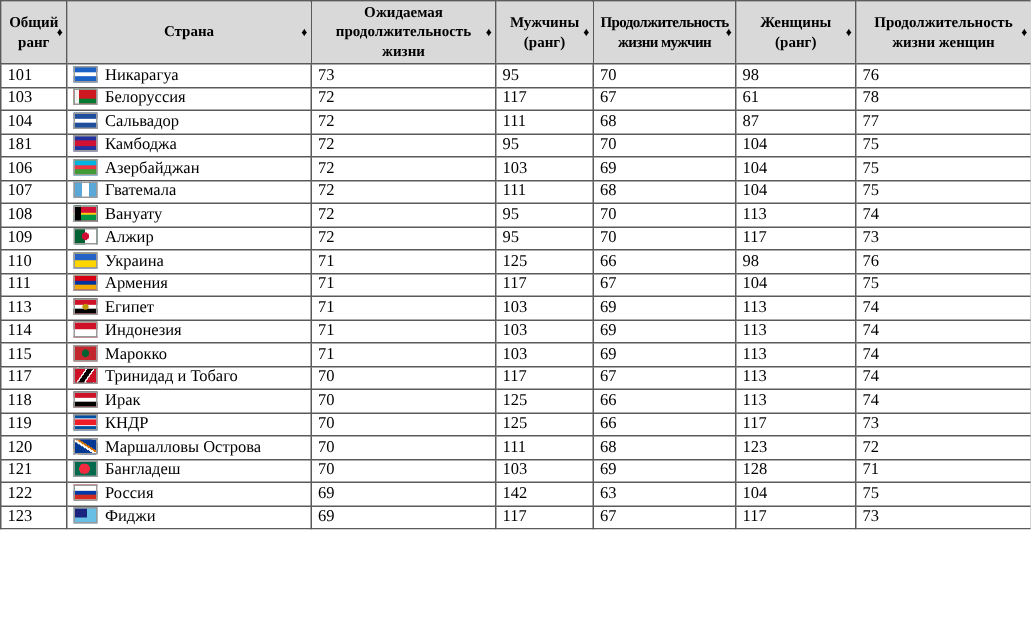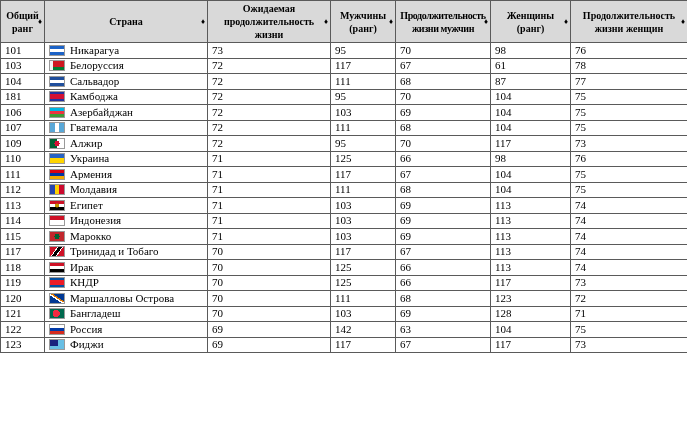--- a/index.html
+++ b/index.html
@@ -202,20 +202,31 @@
     <td>
       <span class="flag flag-guatemala"></span><span>Гватемала</span>
     </td>
     <td>72</td>
     <td>111</td>
     <td>68</td>
     <td>104</td>
     <td>75</td>
   </tr>
 
+  <tr>
+    <td>108</td>
+    <td>
+      <span class="flag flag-vanuatu"></span><span>Вануату</span>
+    </td>
+    <td>72</td>
+    <td>95</td>
+    <td>70</td>
+    <td>113</td>
+    <td>74</td>
+  </tr>
 
   <tr>
     <td>109</td>
     <td>
       <span class="flag flag-algeria"></span><span>Алжир</span>
     </td>
     <td>72</td>
     <td>95</td>
     <td>70</td>
     <td>117</td>
@@ -239,31 +250,20 @@
     <td>
       <span class="flag flag-armenia"></span><span>Армения</span>
     </td>
     <td>71</td>
     <td>117</td>
     <td>67</td>
     <td>104</td>
     <td>75</td>
   </tr>
 
-  <tr>
-    <td>112</td>
-    <td>
-      <span class="flag flag-moldova"></span><span>Молдавия</span>
-    </td>
-    <td>71</td>
-    <td>111</td>
-    <td>68</td>
-    <td>104</td>
-    <td>75</td>
-  </tr>
 
   <tr>
     <td>113</td>
     <td>
       <span class="flag flag-egypt"></span><span>Египет</span>
     </td>
     <td>71</td>
     <td>103</td>
     <td>69</td>
     <td>113</td>

